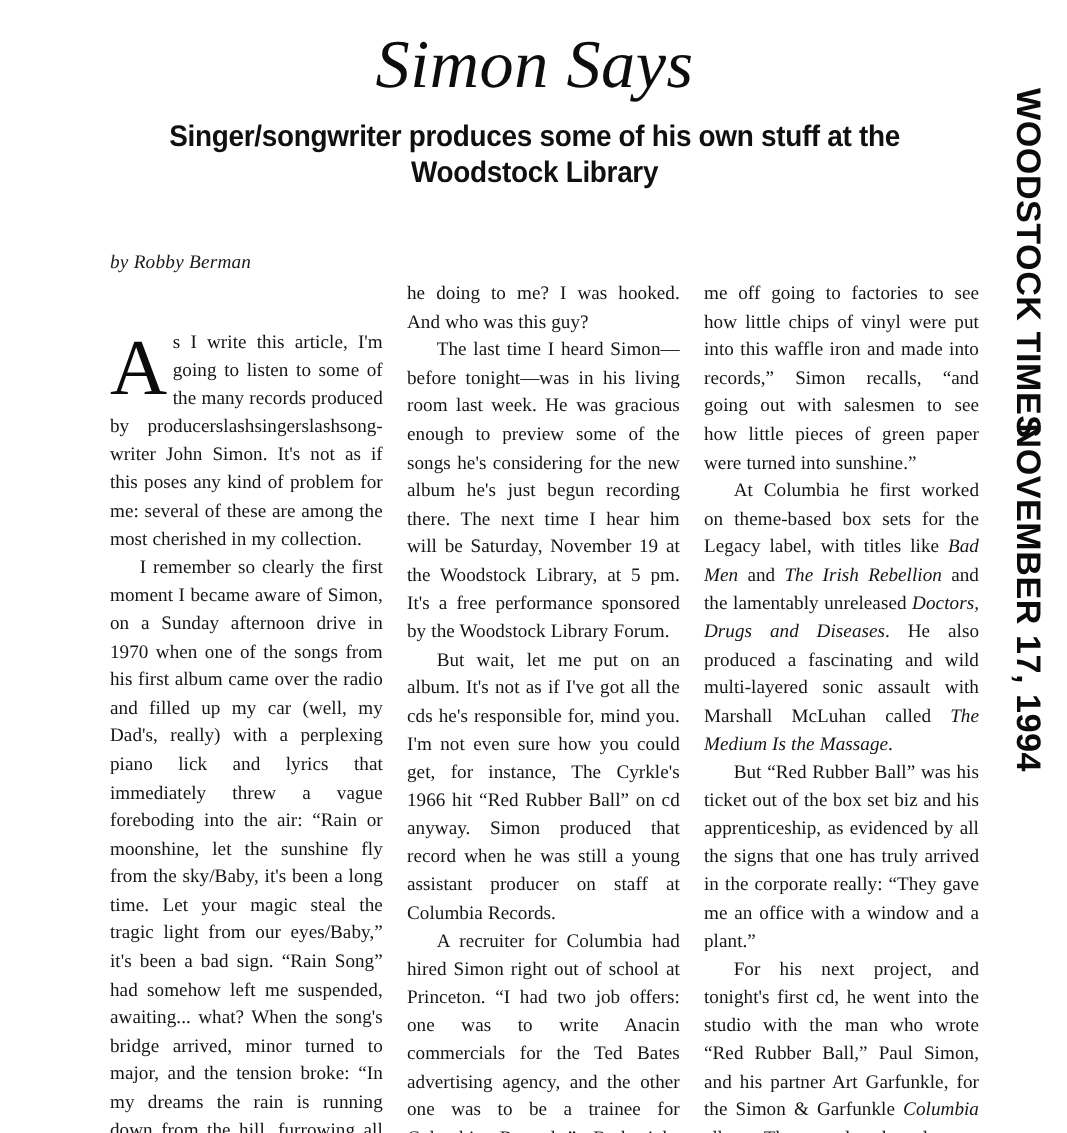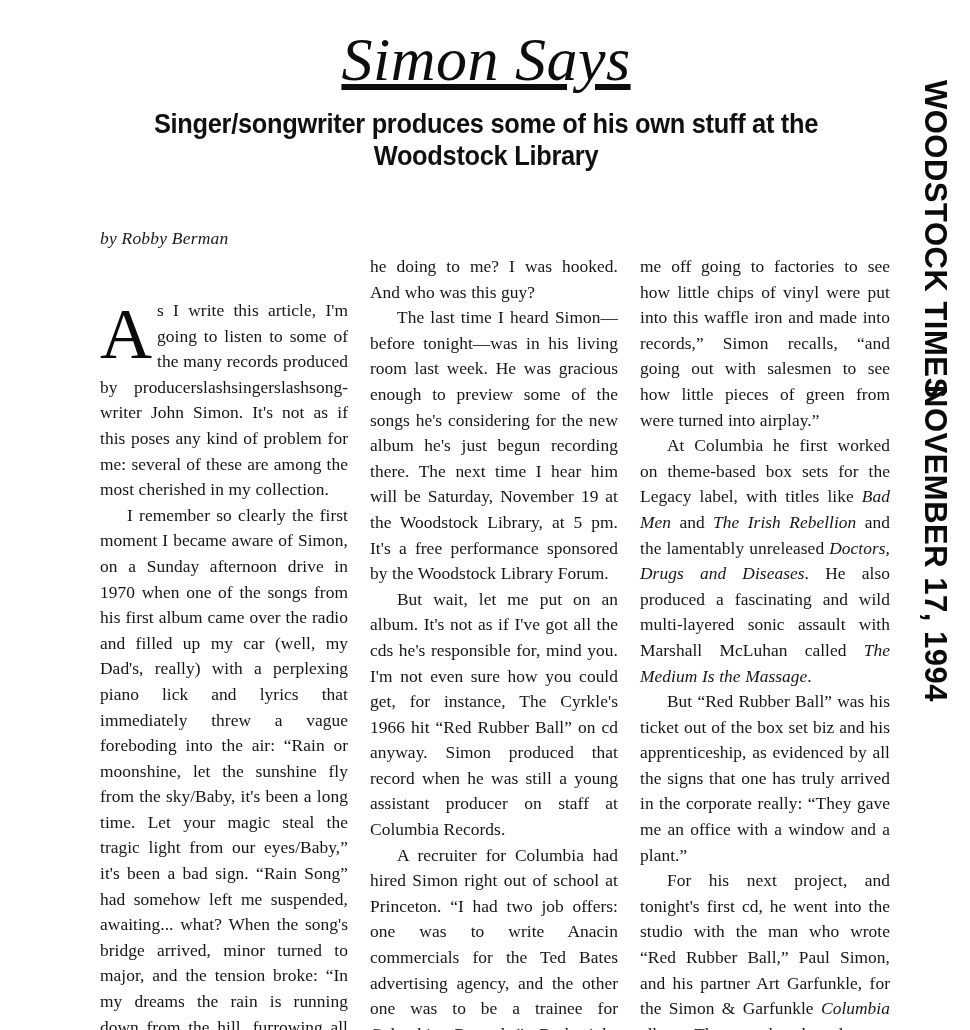--- a/index.html
+++ b/index.html
@@ -58,21 +58,20 @@
   }
   .kicker-title {
     font-family: "Liberation Serif", serif;
     font-style: italic;
     font-size: 62px;
     line-height: 1.02;
     letter-spacing: 0.5px;
     color: #0d0d0d;
     margin: 0 0 18px 0;
     font-weight: 400;
-    text-decoration: underline;
   }
   .deck {
     font-family: "Liberation Sans", sans-serif;
     font-weight: 700;
     font-size: 27px;
     line-height: 1.18;
     letter-spacing: -0.3px;
     color: #101010;
     margin: 0;
     transform: scaleX(0.94);
@@ -158,21 +157,21 @@
     </div>
 
     <div class="col col-2">
       <p class="no-indent">he doing to me? I was hooked. And who was this guy?</p>
       <p>The last time I heard Simon—before tonight—was in his living room last week. He was gracious enough to preview some of the songs he's considering for the new album he's just begun recording there. The next time I hear him will be Saturday, November 19 at the Woodstock Library, at 5 pm. It's a free performance sponsored by the Woodstock Library Forum.</p>
       <p>But wait, let me put on an album. It's not as if I've got all the cds he's responsible for, mind you. I'm not even sure how you could get, for instance, The Cyrkle's 1966 hit “Red Rubber Ball” on cd anyway. Simon produced that record when he was still a young assistant producer on staff at Columbia Records.</p>
       <p>A recruiter for Columbia had hired Simon right out of school at Princeton. “I had two job offers: one was to write Anacin commercials for the Ted Bates advertising agency, and the other one was to be a trainee for Columbia Records.” Both jobs would have netted the Princeton grad a whopping $85 a week. “They first started</p>
     </div>
 
     <div class="col col-3">
-      <p class="no-indent">me off going to factories to see how little chips of vinyl were put into this waffle iron and made into records,” Simon recalls, “and going out with salesmen to see how little pieces of green from were turned into airplay.”</p>
+      <p class="no-indent">me off going to factories to see how little chips of vinyl were put into this waffle iron and made into records,” Simon recalls, “and going out with salesmen to see how little pieces of green paper were turned into sunshine.”</p>
 
       <p><span>At Columbia he first worked on theme-based box sets for the Legacy label, with titles like </span><em class="title">Bad Men</em><span> and </span><em class="title">The Irish Rebellion</em><span> and the lamentably unreleased </span><em class="title">Doctors, Drugs and Diseases</em><span>. He also produced a fascinating and wild multi-layered sonic assault with Marshall McLuhan called </span><em class="title">The Medium Is the Massage</em><span>.</span></p>
 
       <p>But “Red Rubber Ball” was his ticket out of the box set biz and his apprenticeship, as evidenced by all the signs that one has truly arrived in the corporate really: “They gave me an office with a window and a plant.”</p>
 
       <p><span>For his next project, and tonight's first cd, he went into the studio with the man who wrote “Red Rubber Ball,” Paul Simon, and his partner Art Garfunkle, for the Simon &amp; Garfunkle </span><em class="title">Columbia</em><span> album. The record took so long to produce that Simon (John) bailed prior to its completion, but not before producing “Fakin' It,” “At the</span></p>
 
     </div>
 
   </div>

